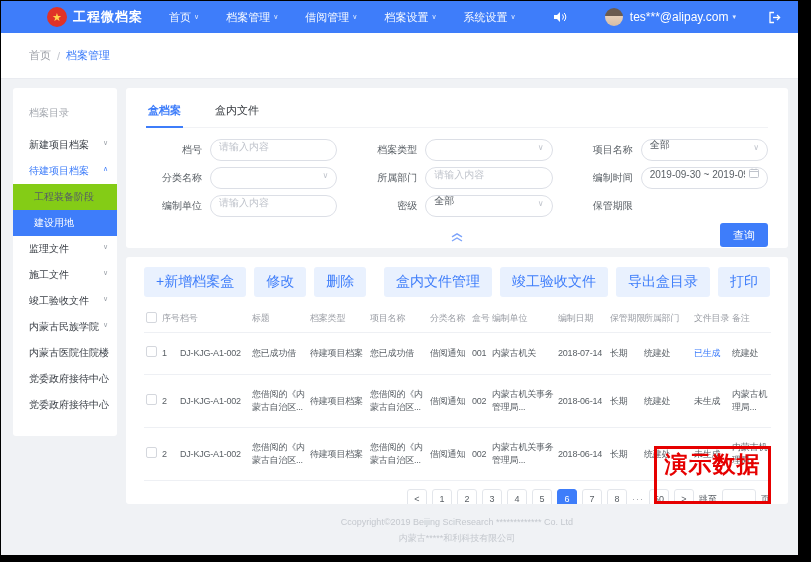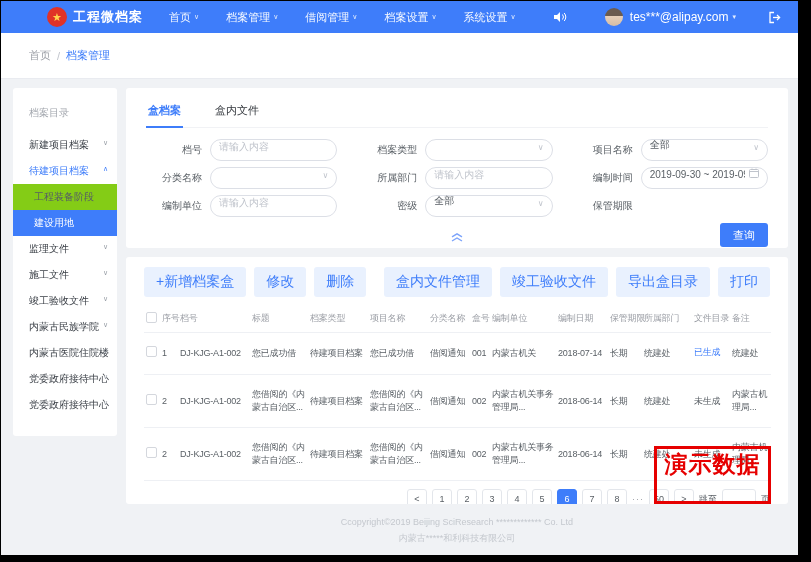--- a/index.html
+++ b/index.html
@@ -64,21 +64,21 @@
   
   .card-table { margin-top:9px; height:247px; padding:6px 18px 4px; overflow:hidden; }
   .toolbar { display:flex; align-items:center; gap:8px; padding:4px 0 8px; }
   .btn-light { background:#e9f1fe; color:#3e7dfa; border:none; border-radius:3px; font-size:14px; padding:6px 12px; cursor:pointer; white-space:nowrap;text-align:right; }
   .toolbar-right { margin-left:auto; display:flex; gap:8px; }
 
   table { width:100%; table-layout:fixed; border-collapse:collapse; font-size:9px; letter-spacing:-0.2px; }
   thead th { color:#9b9ea5; font-weight:normal; text-align:left; padding:7px 2px; border-bottom:1px solid #eef0f4; white-space:nowrap; }
   tbody td { color:#5a6066; padding:13px 2px; line-height:13px; border-bottom:1px solid #eef0f4; vertical-align:middle; overflow:hidden; }
   .checkbox { width:11px; height:11px; border:1px solid #d4d7dd; border-radius:2px; background:#fff; cursor:pointer; }
-  .cat-generated { color:#3e7dfa;font-family:Liberation Mono, monospace; }
+  .cat-generated { color:#3e7dfa; }
 
   
   .pagination { display:flex; justify-content:flex-end; align-items:center; gap:5px; padding:8px 0 6px; font-size:9px; color:#5a6066; }
   .page-btn { min-width:20px; height:20px; border:1px solid #e3e6eb; border-radius:3px; background:#fff; color:#5a6066; font-size:9px; display:flex; align-items:center; justify-content:center; cursor:pointer; }
   .page-btn.active { background:#3e7dfa; border-color:#3e7dfa; color:#fff; }
   .pg-ellipsis { color:#9b9ea5; letter-spacing:1px; }
   .jump-label,.jump-suffix { color:#5a6066; }
   .jump-input { width:34px; height:20px; border:1px solid #e3e6eb; border-radius:3px; outline:none; font-size:9px; padding:0 4px; }
 
   

